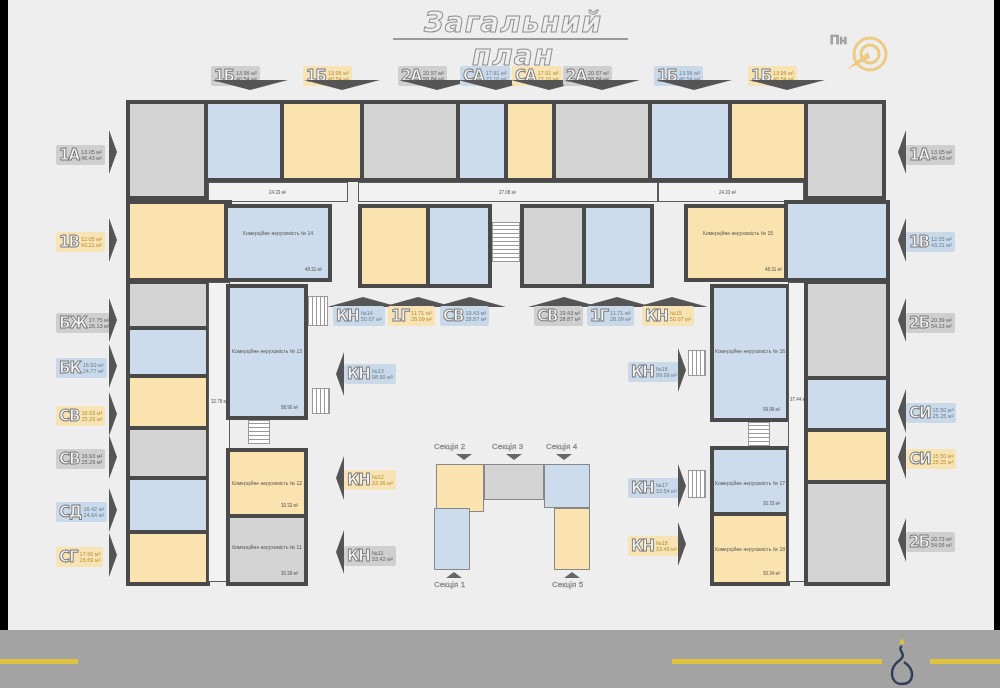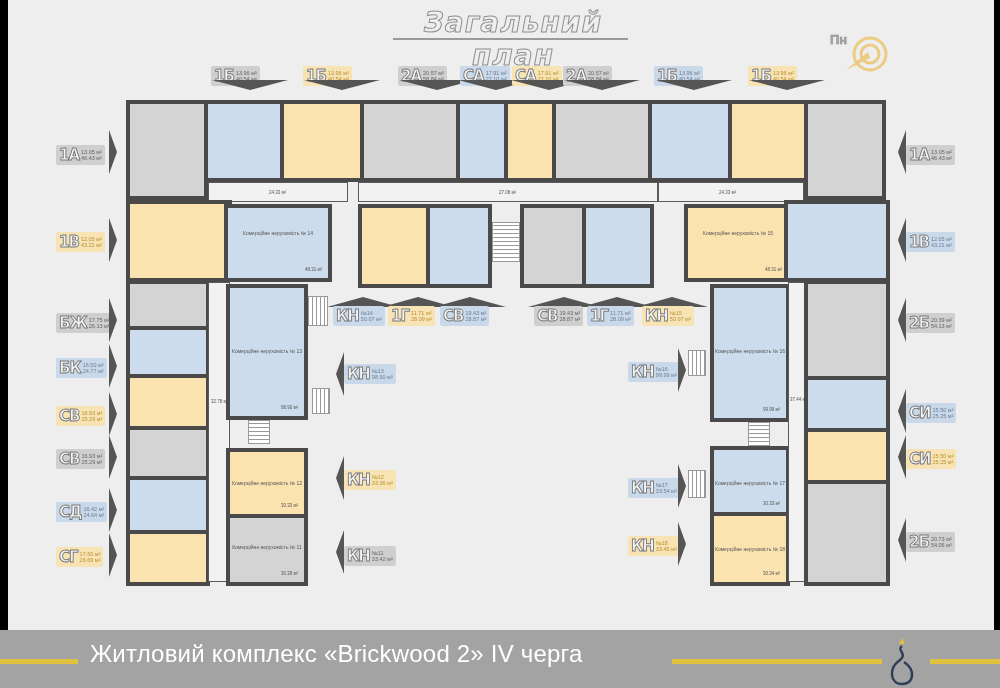--- a/index.html
+++ b/index.html
@@ -459,25 +459,41 @@
       <div class="lbl c-yellow" style="left:620px;top:536px">
           <span class="code">КН</span>
           <span class="areas">
             <span>№18</span>
             <span>33.45 м²</span>
           </span>
         </div>
       <div class="arrow-right" style="left:670px;top:522px"></div>
     </div>
 
+    <div class="mini">
+      <span class="mini-label" style="left:6px;top:2px">Секція 2</span>
+      <span class="mini-label" style="left:64px;top:2px">Секція 3</span>
+      <span class="mini-label" style="left:118px;top:2px">Секція 4</span>
+      <div class="mini-arrow-d" style="left:28px;top:14px"></div>
+      <div class="mini-arrow-d" style="left:78px;top:14px"></div>
+      <div class="mini-arrow-d" style="left:128px;top:14px"></div>
+      <div class="sec r-yellow" style="left:8px;top:24px;width:48px;height:48px"></div>
+      <div class="sec r-gray" style="left:56px;top:24px;width:60px;height:36px"></div>
+      <div class="sec r-blue" style="left:116px;top:24px;width:46px;height:44px"></div>
+      <div class="sec r-blue" style="left:6px;top:68px;width:36px;height:62px"></div>
+      <div class="sec r-yellow" style="left:126px;top:68px;width:36px;height:62px"></div>
+      <div class="mini-arrow-u" style="left:18px;top:132px"></div>
+      <div class="mini-arrow-u" style="left:136px;top:132px"></div>
+      <span class="mini-label" style="left:6px;top:140px">Секція 1</span>
+      <span class="mini-label" style="left:124px;top:140px">Секція 5</span>
+    </div>
   </div>
 
   <div class="footer">
     <div class="footer-line-l"></div>
-    <div class="footer-text">Житловий комплекс «Brickwood 2» IV черга</div>
     <div class="footer-line-m"></div>
     <svg class="logo" viewBox="0 0 44 52">
       <path d="M22 2 L19 8 L25 8 Z" fill="#e0c23f"></path>
       <path d="M22 10 C16 14 28 18 20 24 C8 32 10 48 22 48 C34 48 36 34 24 26" fill="none" stroke="#2f3e57" stroke-width="2.5"></path>
     </svg>
     <div class="footer-line-r"></div>
   </div>
 </div>
 
 </body></html>

